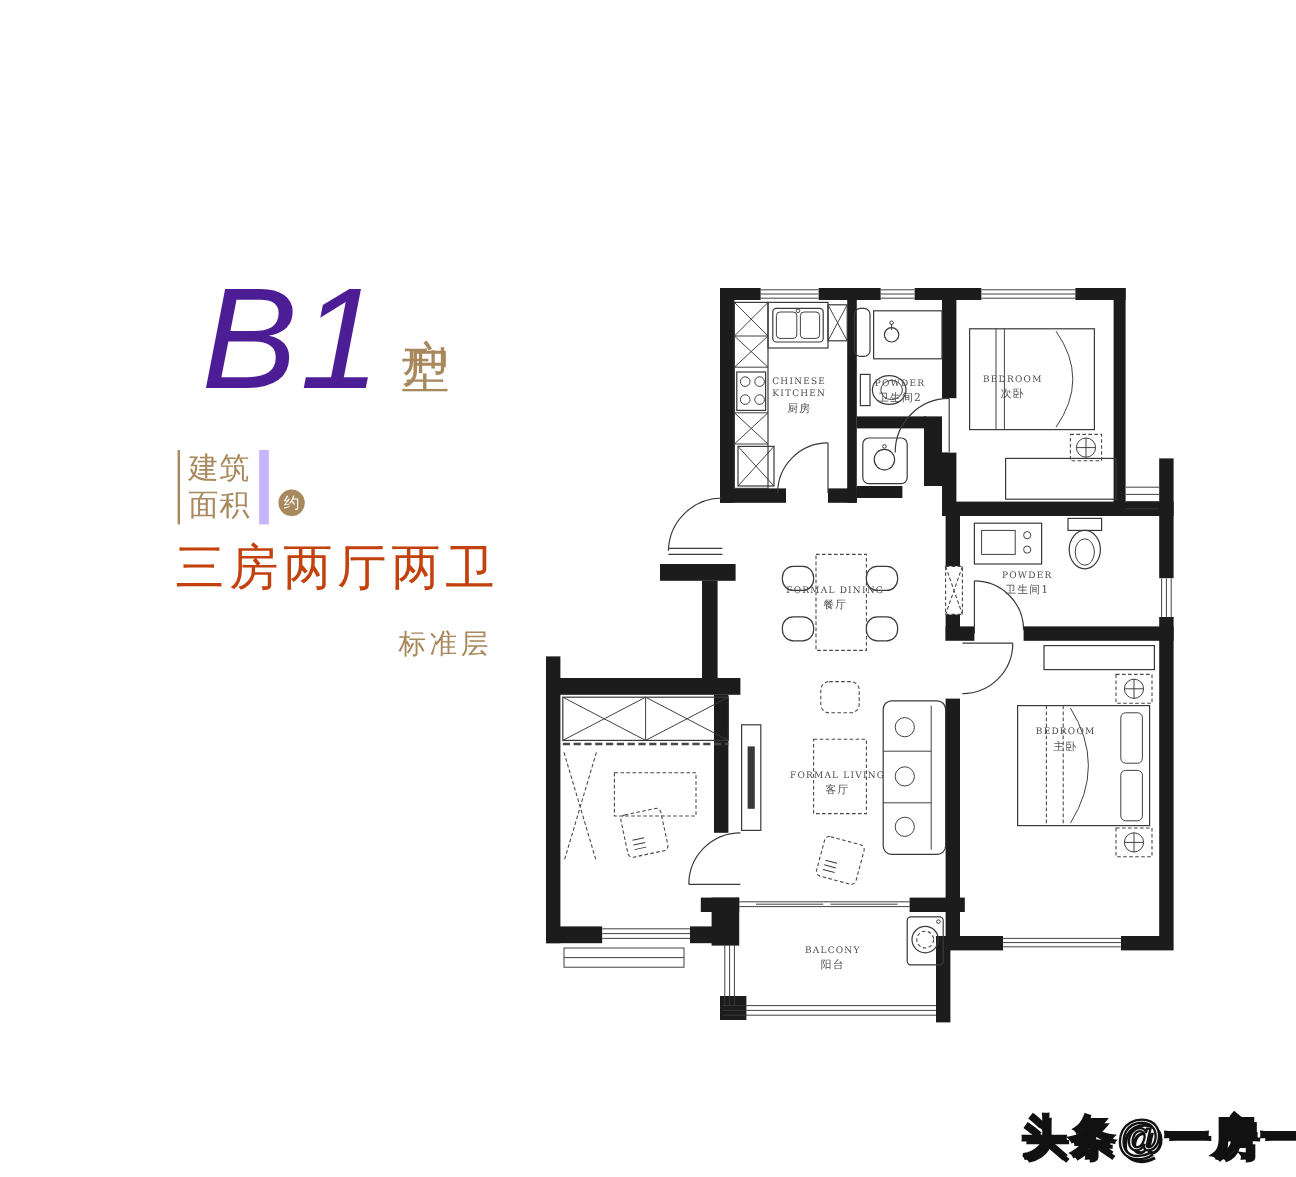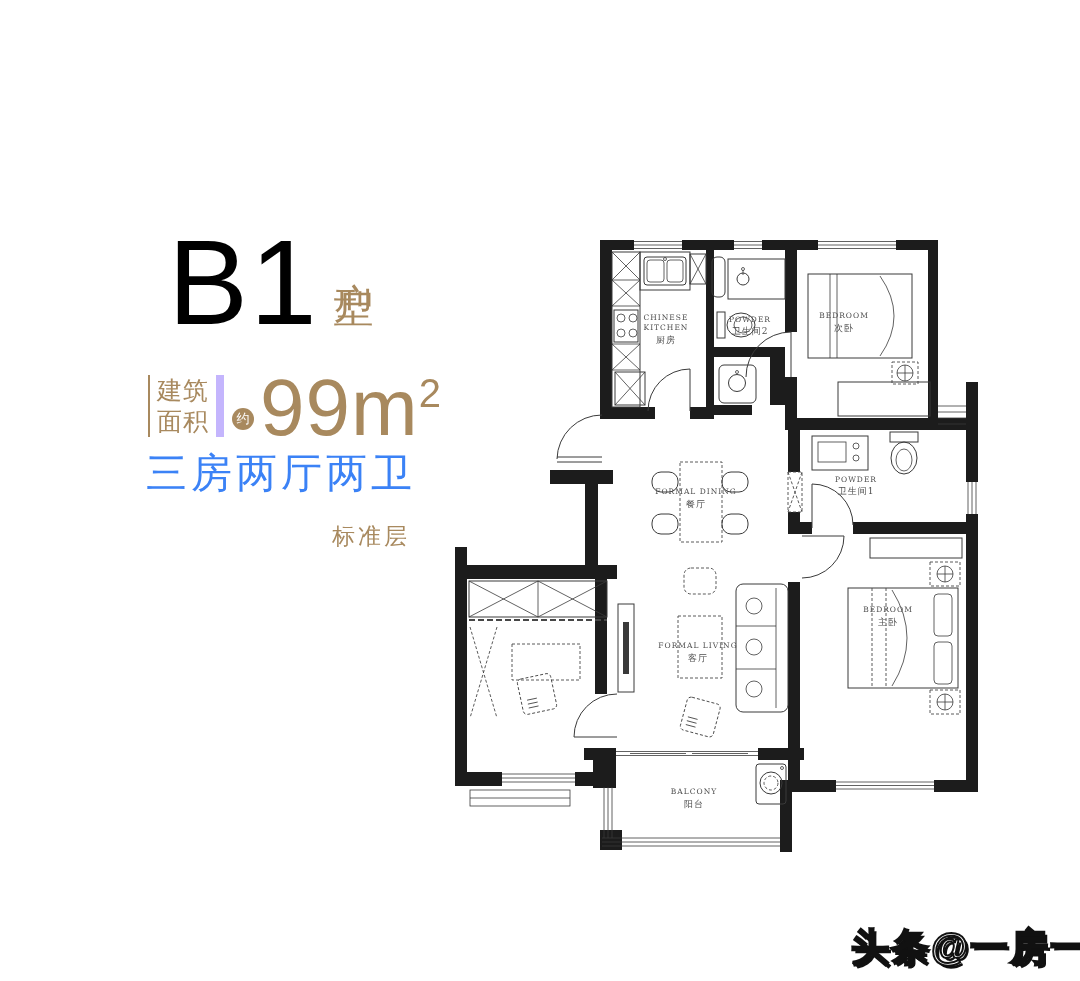--- a/index.html
+++ b/index.html
@@ -5,21 +5,21 @@
   html,body{margin:0;padding:0;}
   body{
     width:1080px;height:981px;position:relative;overflow:hidden;
     background:#ffffff;
     font-family:"Liberation Sans", sans-serif;
   }
   
   .title-code{
     position:absolute;left:168px;top:222px;
     font-size:120px;line-height:1.0;letter-spacing:2px;
-    color:#000000;font-weight:400;
+    color:#4c1d95;font-weight:400;font-style:italic;
   }
   .title-type{
     position:absolute;left:327px;top:250px;
     writing-mode:vertical-rl;text-orientation:upright;
     font-size:40px;letter-spacing:6px;color:#a8895e;
   }
   .area-row{
     position:absolute;left:148px;top:372px;height:70px;
     display:flex;align-items:flex-start;color:#a8895e;
   }
@@ -35,21 +35,21 @@
   }
   .area-value{
     font-size:80px;line-height:72px;margin-left:2px;
     letter-spacing:1px;
   }
   .area-exp{
     font-size:40px;line-height:1;vertical-align:28px;
   }
   .layout-desc{
     position:absolute;left:146px;top:446px;
-    font-size:41px;letter-spacing:4px;color:#3b82f6;
+    font-size:41px;letter-spacing:4px;color:#c2410c;
   }
   .floor-label{
     position:absolute;left:148px;top:521px;width:262px;
     text-align:right;font-size:23px;letter-spacing:3px;color:#a8895e;
   }
   
   .watermark{
     position:absolute;left:851px;top:922px;
     font-size:38px;font-weight:900;letter-spacing:2px;
     color:#ffffff;
@@ -74,21 +74,20 @@
 
 <div class="title-code">B1</div>
 <div class="title-type">户型</div>
 
 <div class="area-row">
   <div class="area-prefix">
     <div>建筑</div>
     <div>面积</div>
   </div>
   <div class="approx-badge">约</div>
-  <div class="area-value"><span>99</span><span>m</span><span class="area-exp">2</span></div>
 </div>
 
 <div class="layout-desc">三房两厅两卫</div>
 <div class="floor-label">标准层</div>
 
 <div class="plan">
 <svg viewBox="0 0 550 630" width="550" height="630">
   <defs>
     <pattern id="hatch" patternUnits="userSpaceOnUse" width="5" height="5">
       <path d="M0 5 L5 0" stroke="#5a5a5a" stroke-width="0.7"></path>

